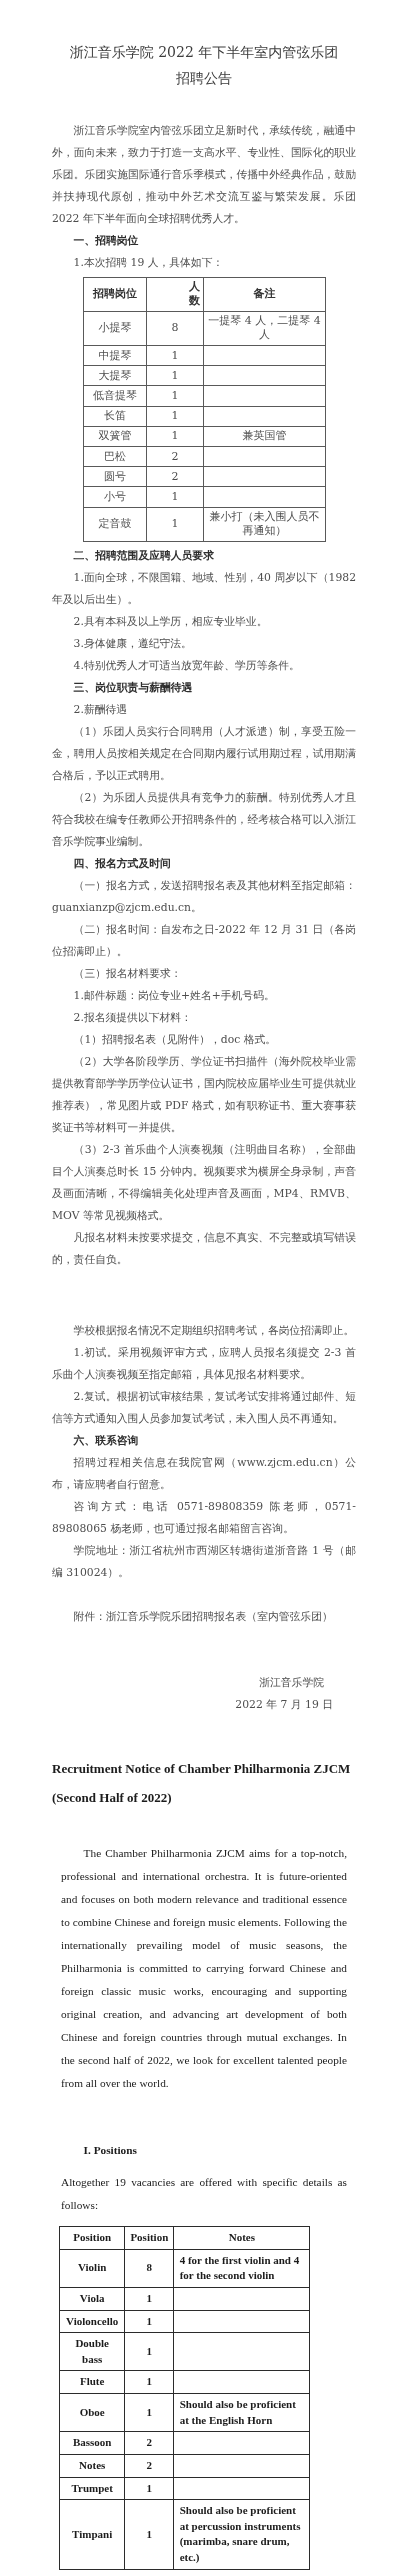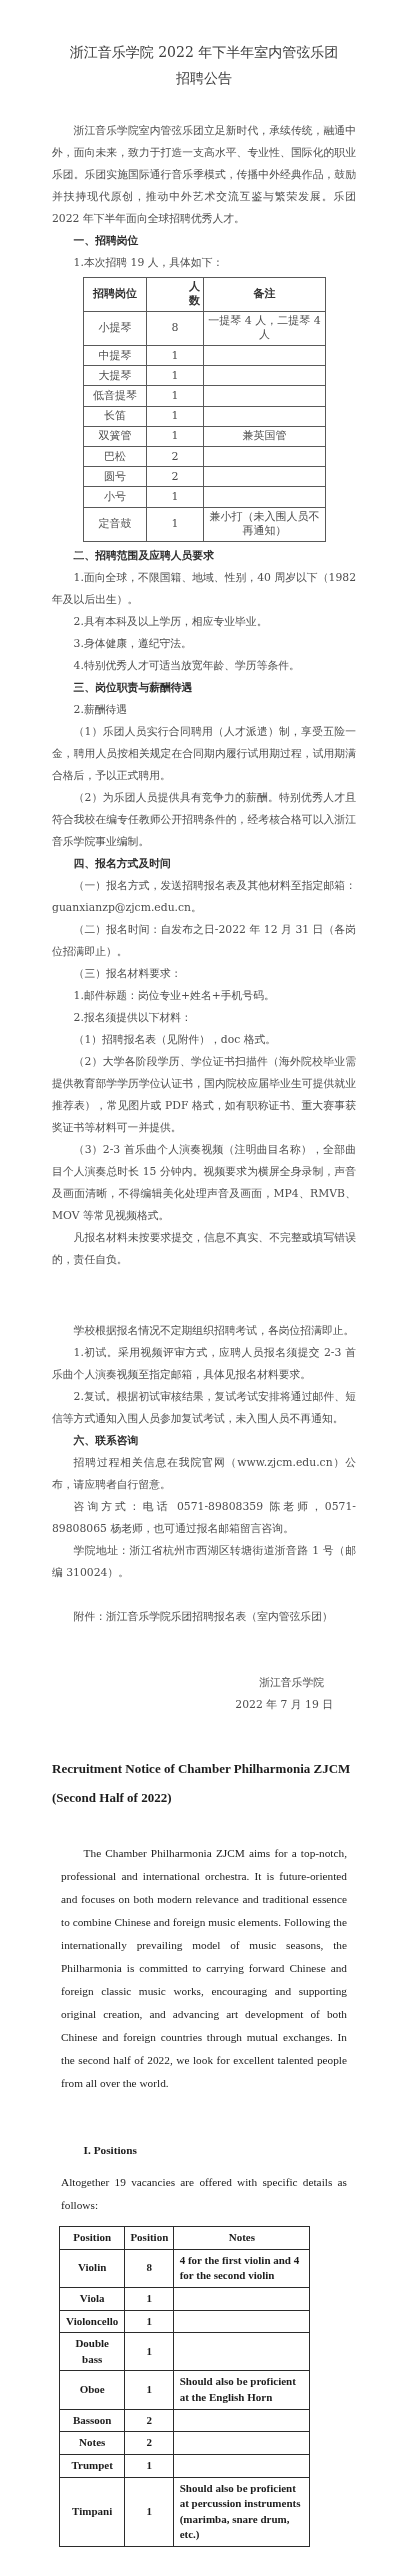--- a/index.html
+++ b/index.html
@@ -168,20 +168,25 @@
           <td>Violoncello</td>
           <td>1</td>
           <td></td>
         </tr>
         <tr>
           <td>Double bass</td>
           <td>1</td>
           <td></td>
         </tr>
         <tr>
+          <td>Flute</td>
+          <td>1</td>
+          <td></td>
+        </tr>
+        <tr>
           <td>Oboe</td>
           <td>1</td>
           <td>Should also be proficient at the English Horn</td>
         </tr>
         <tr>
           <td>Bassoon</td>
           <td>2</td>
           <td></td>
         </tr>
         <tr>

